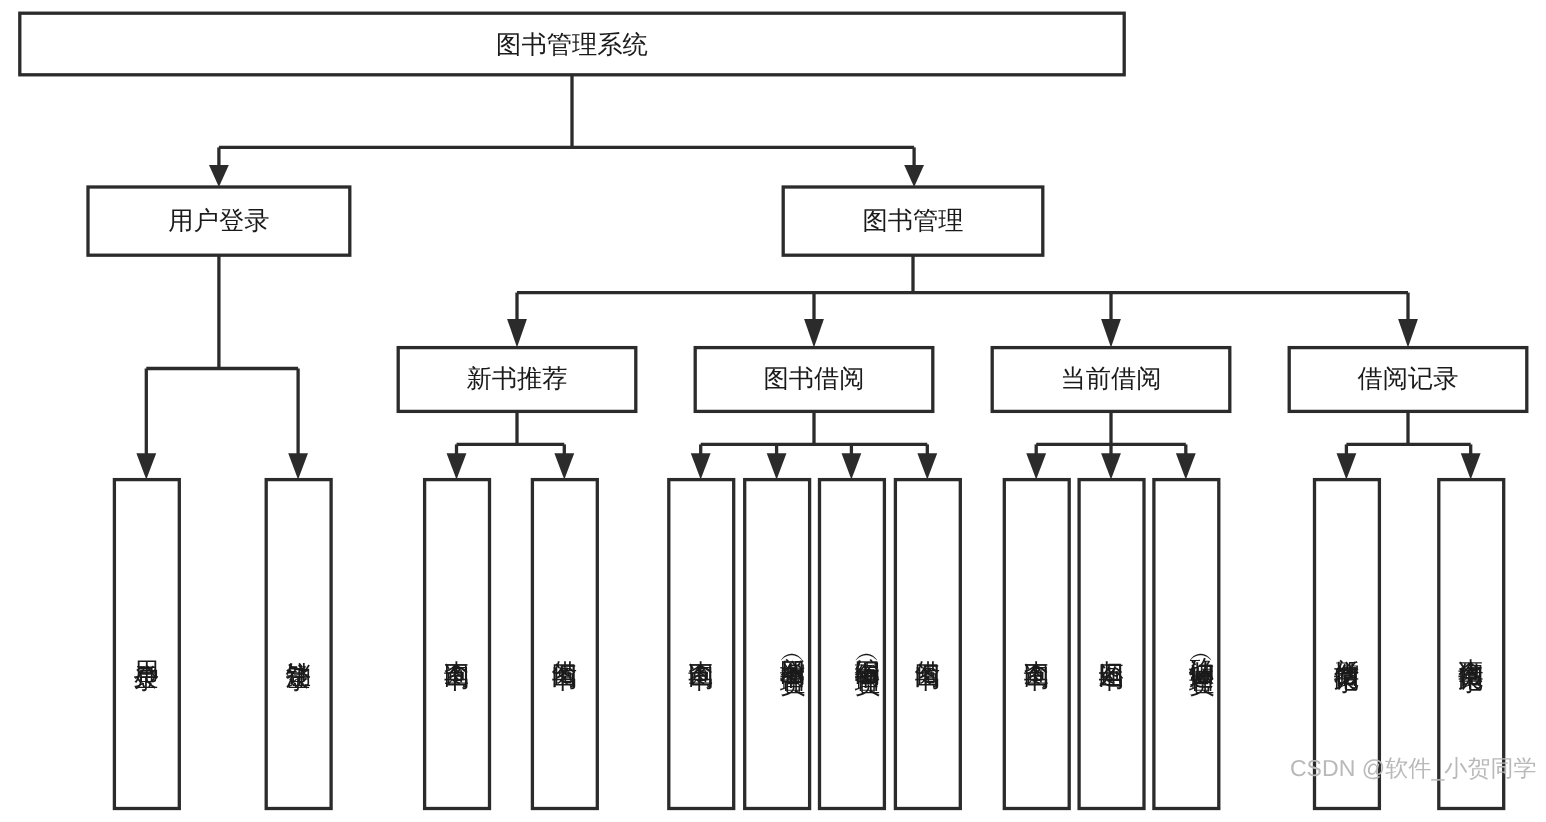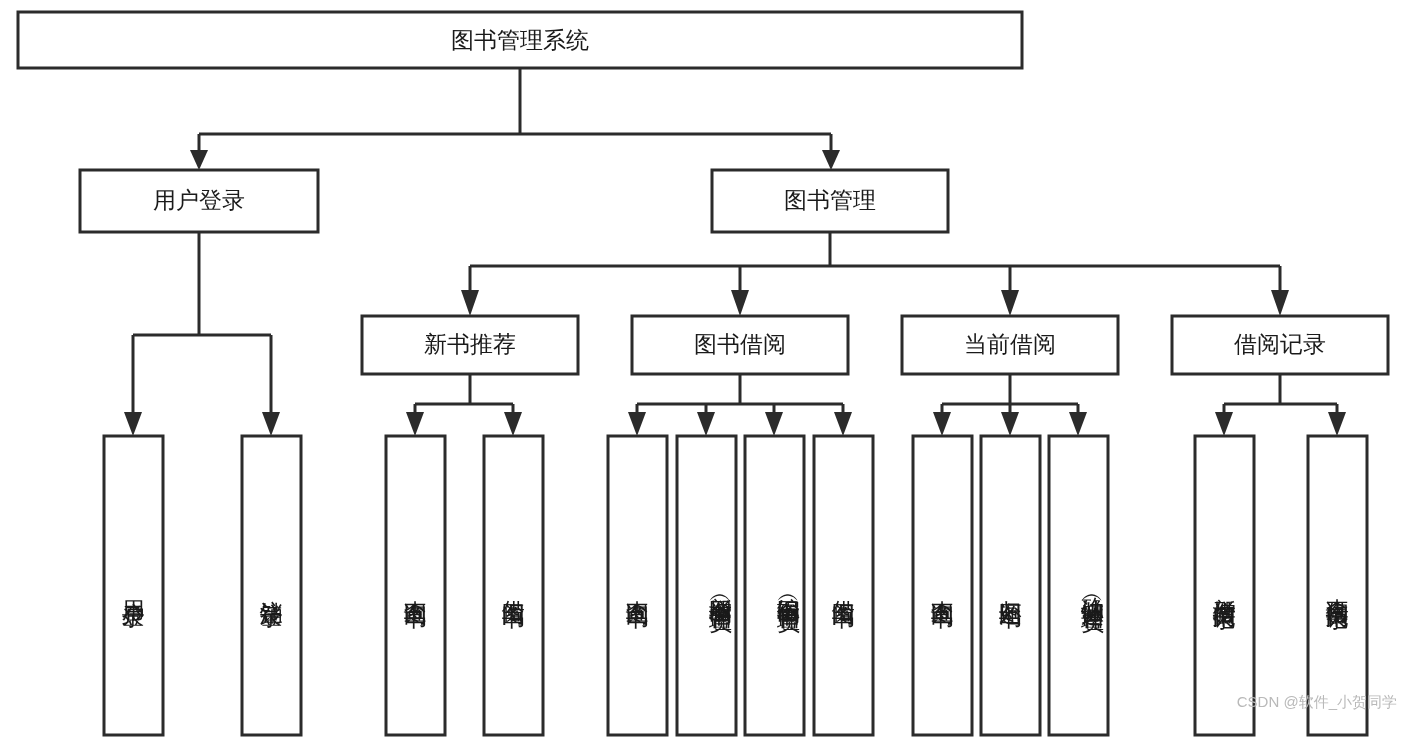--- a/index.html
+++ b/index.html
@@ -63,21 +63,21 @@
     justify-content: center;
     text-align: center;
     pointer-events: none;
     user-select: none;
   }
   .watermark {
     position: absolute;
     right: 8px;
     bottom: 6px;
     font-family: "Liberation Sans", "DejaVu Sans", sans-serif;
-    font-size: 15px;
+    font-size: 21px;
     color: #b9b9b9;
     white-space: nowrap;
     user-select: none;
   }
 </style>
 </head>
 <body>
 
 <div id="diagram-root">
 

